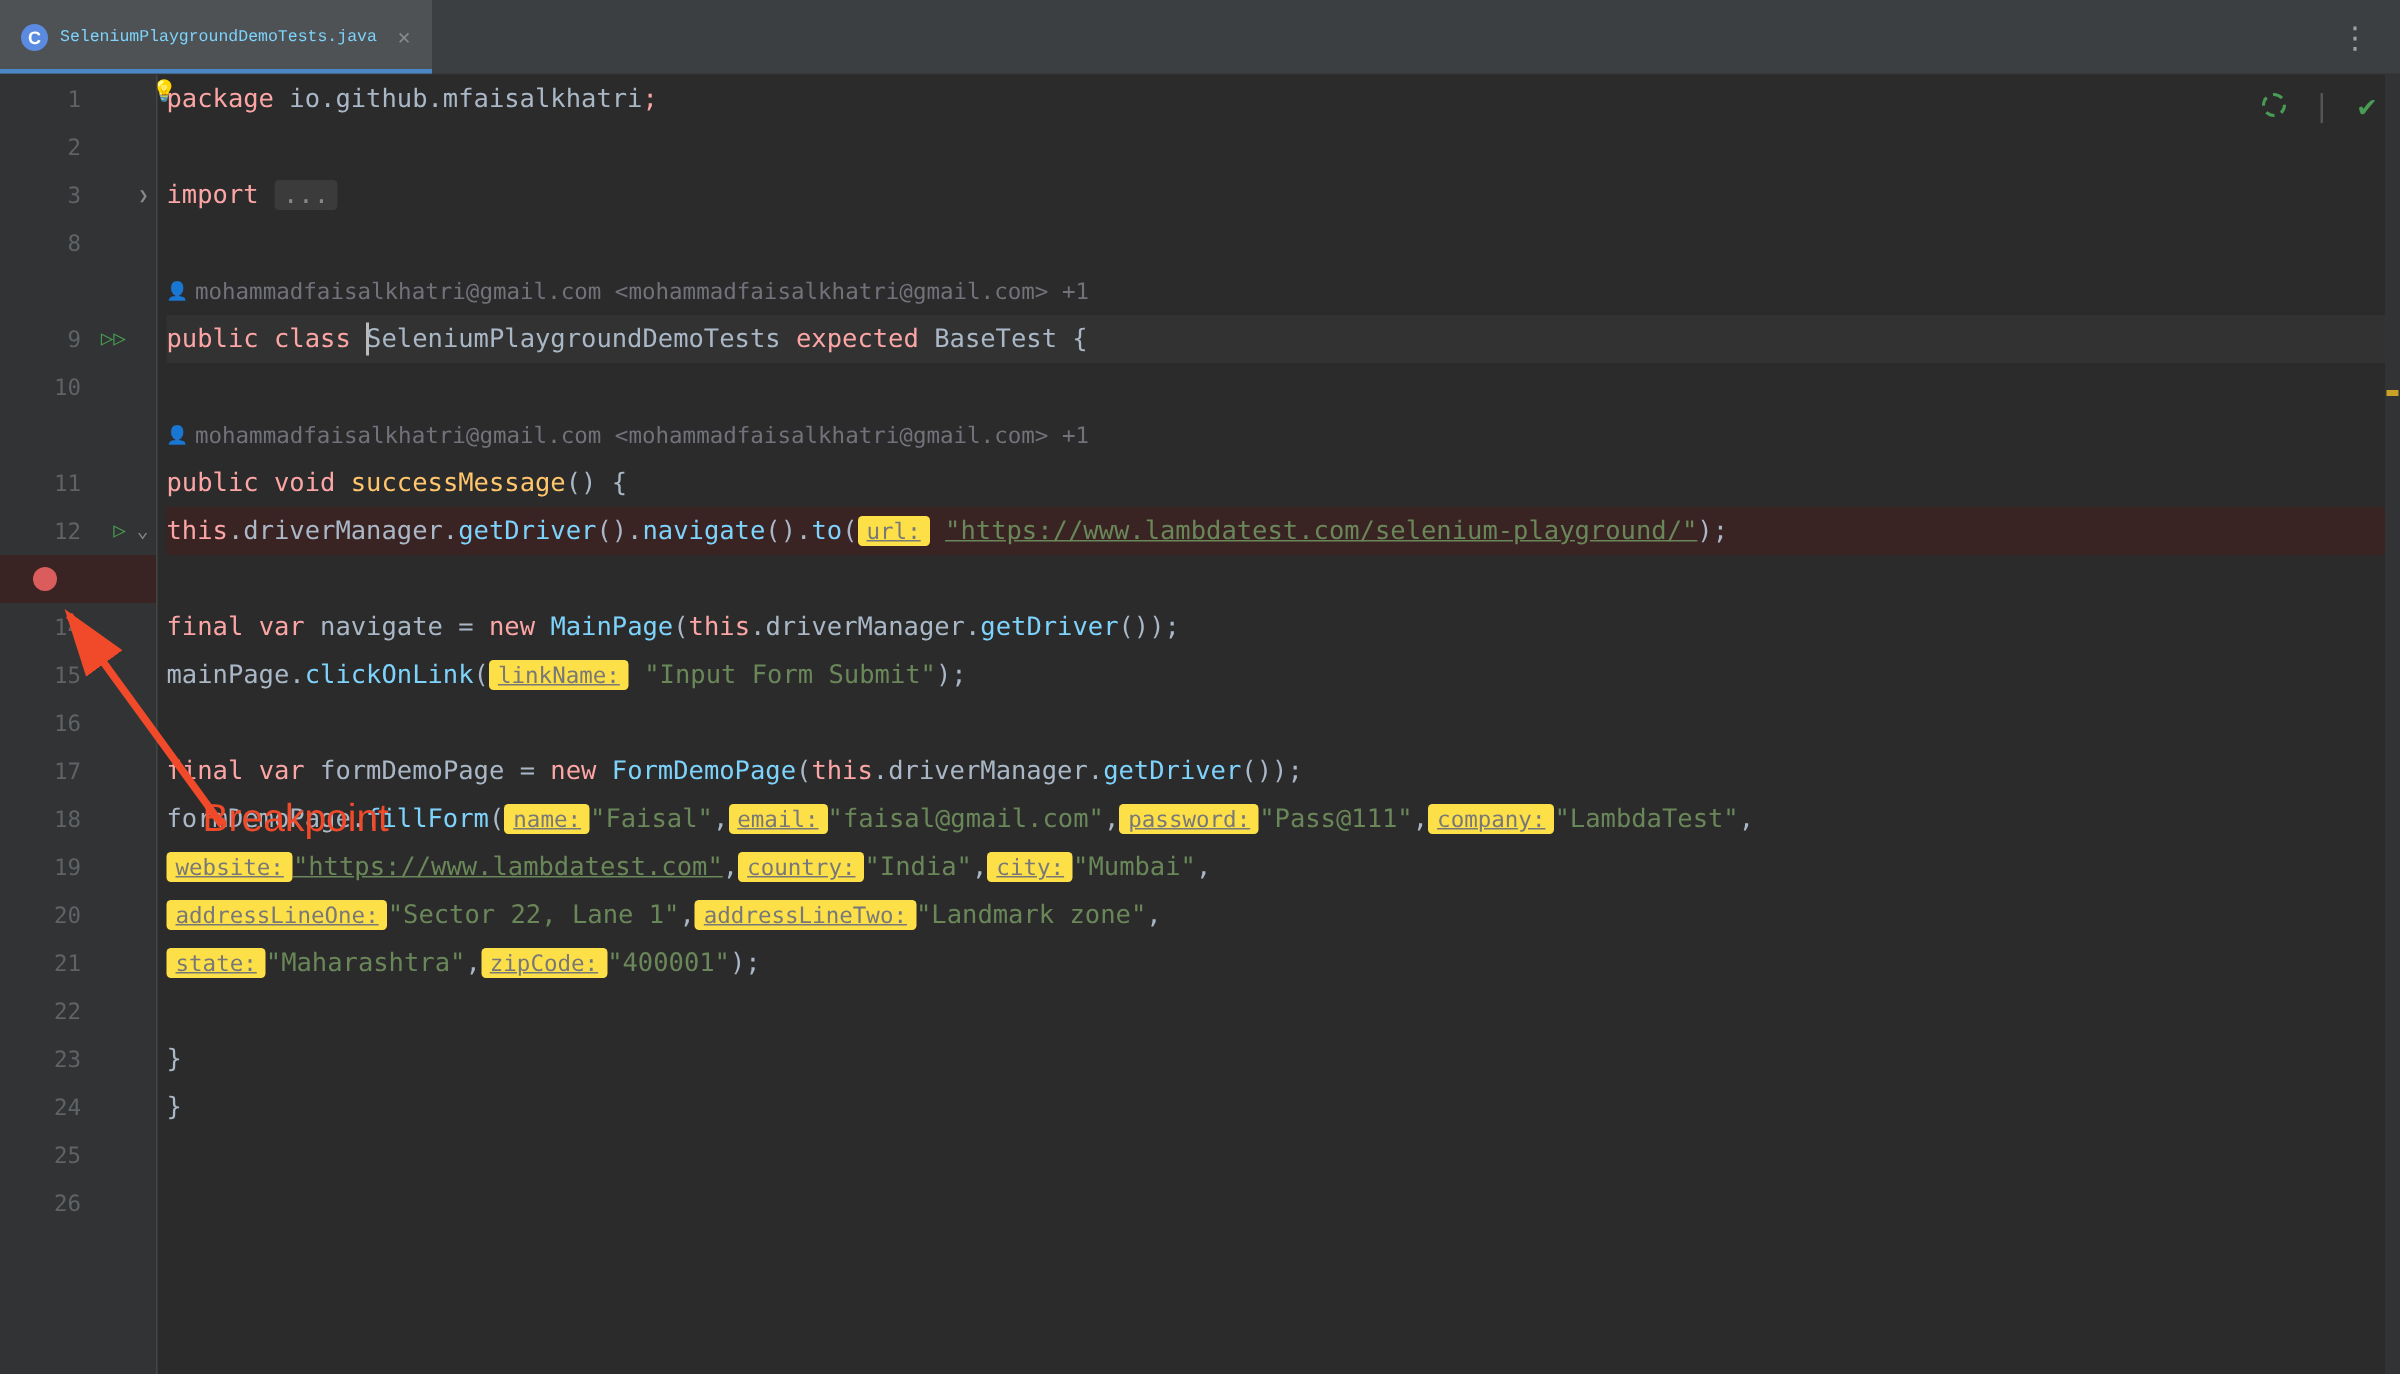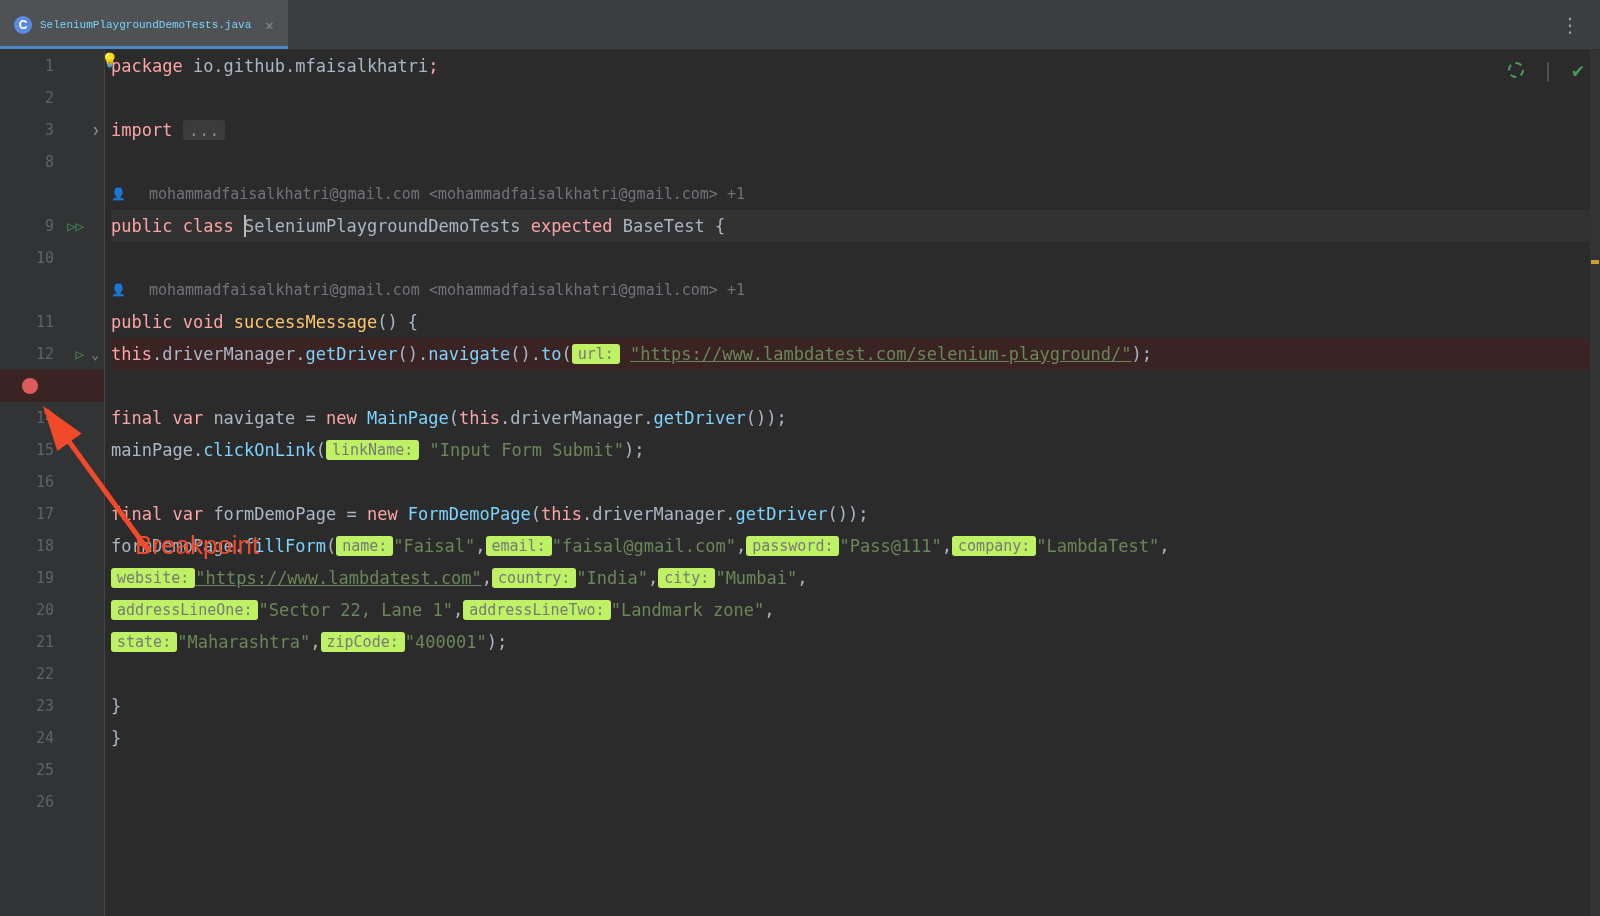--- a/index.html
+++ b/index.html
@@ -111,23 +111,23 @@
   .code-area .line { white-space: pre; }
   .line.breakpoint-line { background: #3a2323; }
   .line.current-class { background: #323232; }
   .kw { color: #fca5a5; }
   .str { color: #6a8759; }
   .str.link { text-decoration: underline; }
   .type { color: #a9b7c6; }
   .method { color: #7dd3fc; }
   .method.decl { color: #ffc66d; }
   .anno { color: #bbb529; }
-  .param-hint { color: #787878; background: #bef264; padding: 1px 6px; border-radius: 3px; font-size: 15px; }
+  .param-hint { color: #787878; background: #fde047; padding: 1px 6px; border-radius: 3px; font-size: 15px; text-decoration: underline; }
   .folded { background: #3b3b3b; color: #888; padding: 0 6px; border-radius: 3px; }
-  .comment-author { color: #72737a; font-size: 15px; margin-left: 19px; }
+  .comment-author { color: #72737a; font-size: 15px; }
   .italic { font-style: italic; }
   .author-icon { color: #72737a; font-size: 12px; margin-right: 4px; }
   .bulb {
     color: #ffc66d;
     font-size: 14px;
     position: absolute;
   }
   .top-status {
     position: absolute;
     top: 8px; right: 16px;

